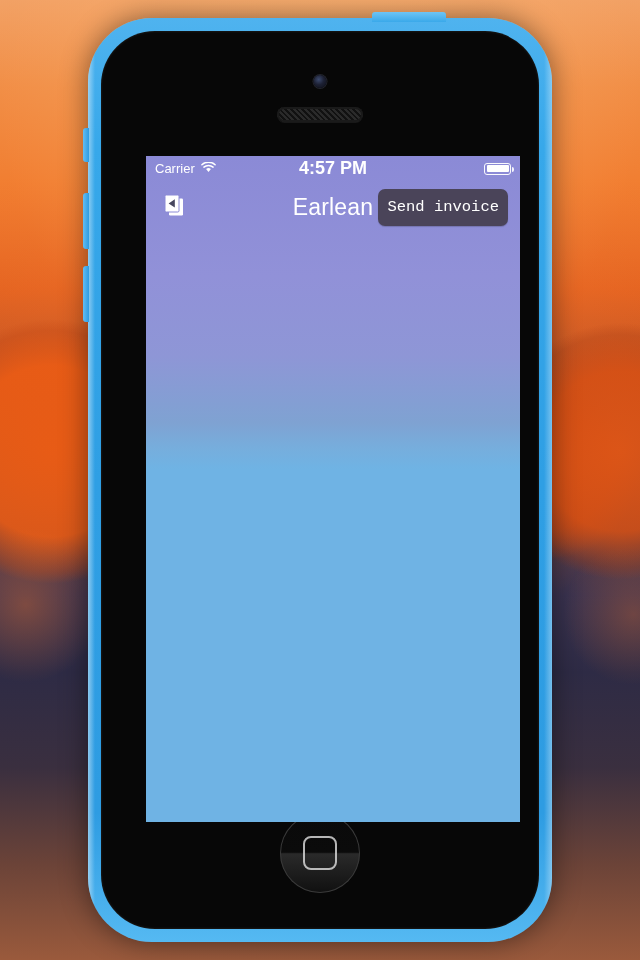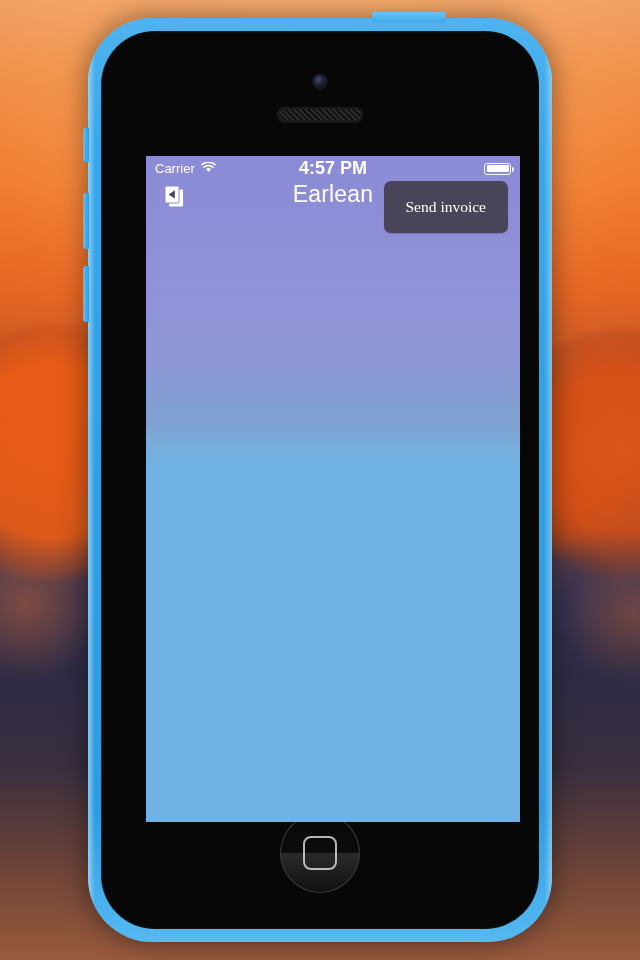--- a/index.html
+++ b/index.html
@@ -161,44 +161,44 @@
     position:absolute; right:-4px; top:3.5px;
     width:2.5px; height:5px; border-radius:0 2px 2px 0;
     background:rgba(255,255,255,.9);
   }
   .battery-fill{ height:100%; background:#fff; border-radius:1px; }
 
   
   .navbar{
     position:relative;
     height:52px;
-    display:flex; 
+    display:flex; align-items:center;
     padding:0 12px;
   }
   .back-btn{
     width:34px; height:34px;
     display:flex; align-items:center; justify-content:center;
     cursor:pointer;
   }
   .nav-title{
     position:absolute; left:0; right:0;
     text-align:center;
     color:#fff; font-size:23px; font-weight:300;
     pointer-events:none;
     letter-spacing:.2px;
   }
   .send-btn{
     margin-left:auto;
     position:relative;
     background:#4a4459;
     color:#fff;
     border:none;
-    font-family:Liberation Serif, serif;
+    font-family:Liberation Mono, monospace;
     font-size:15.5px;
-    padding:9px 22px 10px;
+    padding:9px 9px 10px;
     border-radius:7px;
     cursor:pointer;
     box-shadow:0 1px 1px rgba(0,0,0,.18);
   }
 
   
   .unpaid-panel{
     margin:6px 9px 0;
     background:linear-gradient(180deg,#4b4b61 0%,#44505f 55%,#3f5668 100%);
     border-radius:8px;

